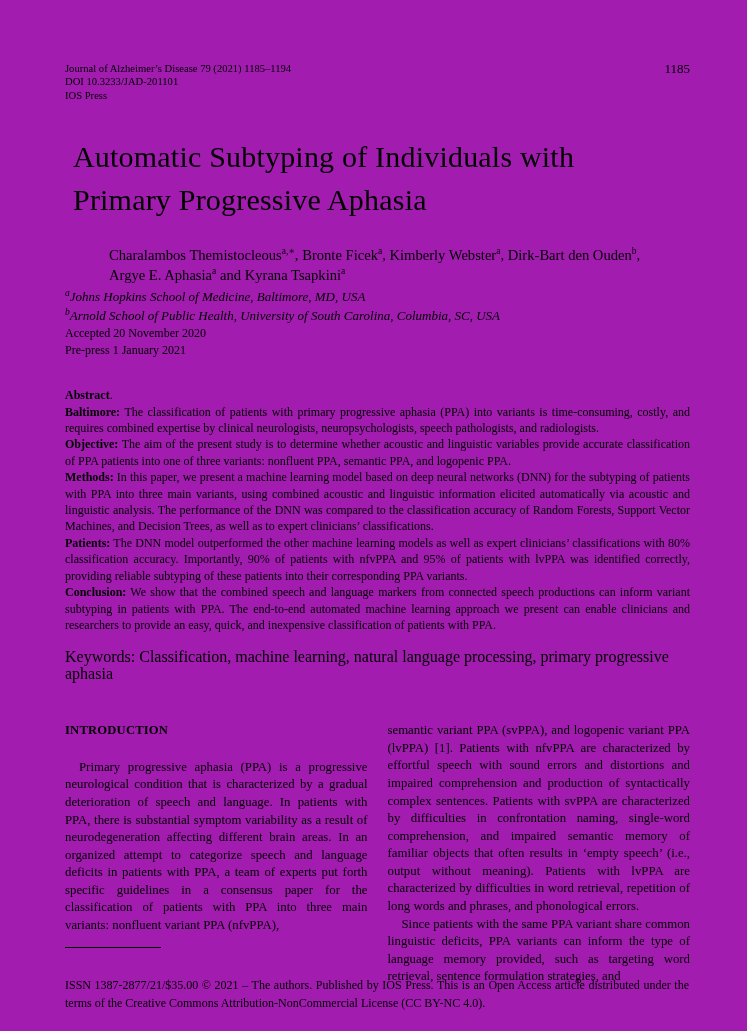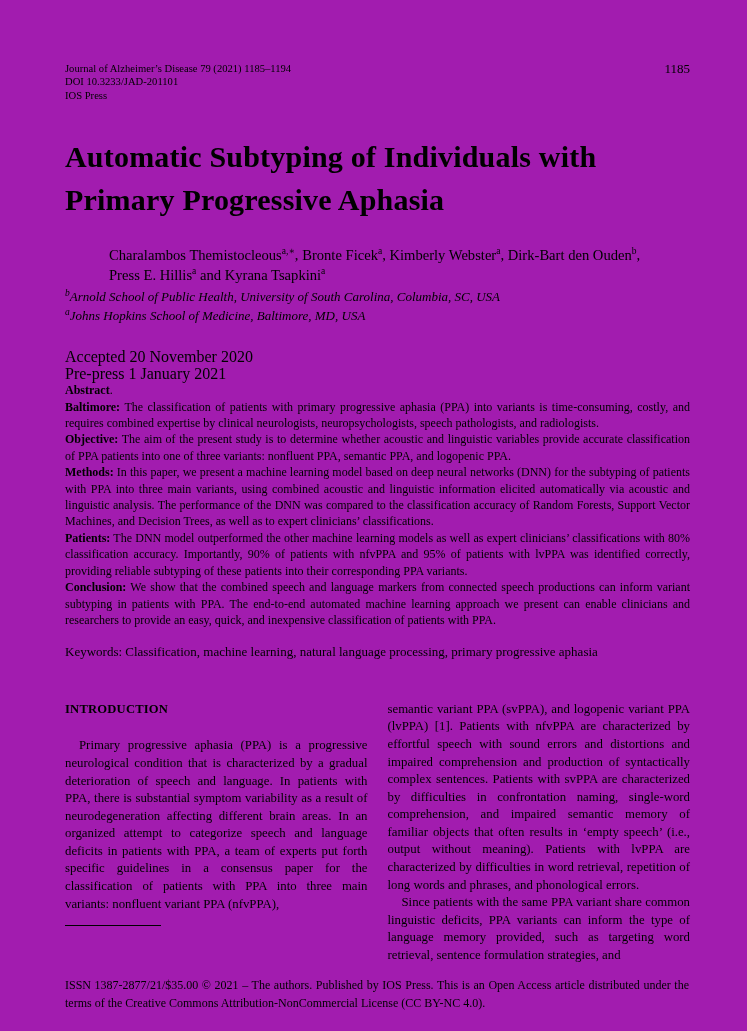--- a/index.html
+++ b/index.html
@@ -15,41 +15,41 @@
     overflow: hidden;
   }
   .content { padding: 62px 57px 0 65px; }
 
   
   .header-row { display: flex; justify-content: space-between; align-items: flex-start; }
   .header-left { font-size: 10.6px; line-height: 13.4px; }
   .page-number { font-size: 13px; line-height: 13.4px; }
 
   
-  .title { margin-top: 33px; font-size: 30px; line-height: 43px; font-weight: 700; letter-spacing: 0.2px; }
+  .title { margin-top: 33px; font-size: 30px; line-height: 43px; font-weight: 400; letter-spacing: 0.2px; margin-left: 8px; }
 
   
   .authors { margin-top: 24px; font-size: 14.6px; line-height: 20px; margin-left: 44px; }
   .authors sup, .affiliations sup { font-size: 9.5px; line-height: 0; }
 
   
   .affiliations { margin-top: 2px; font-size: 13px; line-height: 19px; }
   .affiliations .aff-text { font-style: italic; }
   .affiliations sup { font-style: italic; }
 
   
-  .dates { margin-top: 23px; font-size: 16px; line-height: 17px; }
+  .dates { font-size: 12px; line-height: 17px; }
 
   
-  .abstract { font-size: 12px; line-height: 16.4px; text-align: justify; }
+  .abstract { margin-top: 28px; font-size: 12px; line-height: 16.4px; text-align: justify; }
   .abstract p { margin: 0; }
   .abstract b { font-weight: 700; }
 
   
-  .keywords { margin-top: 16px; font-size: 13px; line-height: 16.4px; }
+  .keywords { margin-top: 16px; font-size: 16px; line-height: 16.4px; }
 
   
   .columns { margin-top: 40px; display: flex; gap: 20px; }
   .col { width: 302.5px; font-size: 12.8px; line-height: 17.6px; text-align: justify; }
   .section-heading { font-size: 12.6px; font-weight: 700; letter-spacing: 0.2px; margin-bottom: 19px; }
   .col p { margin: 0; }
   .col p.indent { text-indent: 14px; }
 
   
   .footnote-rule { margin-top: 12px; width: 96px; border: none; border-top: 1px solid #000; }
@@ -78,26 +78,26 @@
       <div class="page-number">1185</div>
     </div>
 
     <h1 class="title">
         <div>Automatic Subtyping of Individuals with</div>
         <div>Primary Progressive Aphasia</div>
       </h1>
 
     <div class="authors">
         <div><span>Charalambos Themistocleous</span><sup>a,∗</sup><span>, Bronte Ficek</span><sup>a</sup><span>, Kimberly Webster</span><sup>a</sup><span>, Dirk-Bart den Ouden</span><sup>b</sup><span>,</span></div>
-        <div><span>Press E. Hillis</span><sup>a</sup><span> and Kyrana Tsapkini</span><sup>a</sup></div>
+        <div><span>Argye E. Aphasia</span><sup>a</sup><span> and Kyrana Tsapkini</span><sup>a</sup></div>
       </div>
 
     <div class="affiliations">
+        <div><sup>a</sup><span class="aff-text">Johns Hopkins School of Medicine, Baltimore, MD, USA</span></div>
         <div><sup>b</sup><span class="aff-text">Arnold School of Public Health, University of South Carolina, Columbia, SC, USA</span></div>
-        <div><sup>a</sup><span class="aff-text">Johns Hopkins School of Medicine, Baltimore, MD, USA</span></div>
       </div>
 
     <div class="dates">
       <div>Accepted 20 November 2020</div>
       <div>Pre-press 1 January 2021</div>
     </div>
 
     <div class="abstract">
       <p><b>Abstract</b><span>.</span></p>
       <div>

